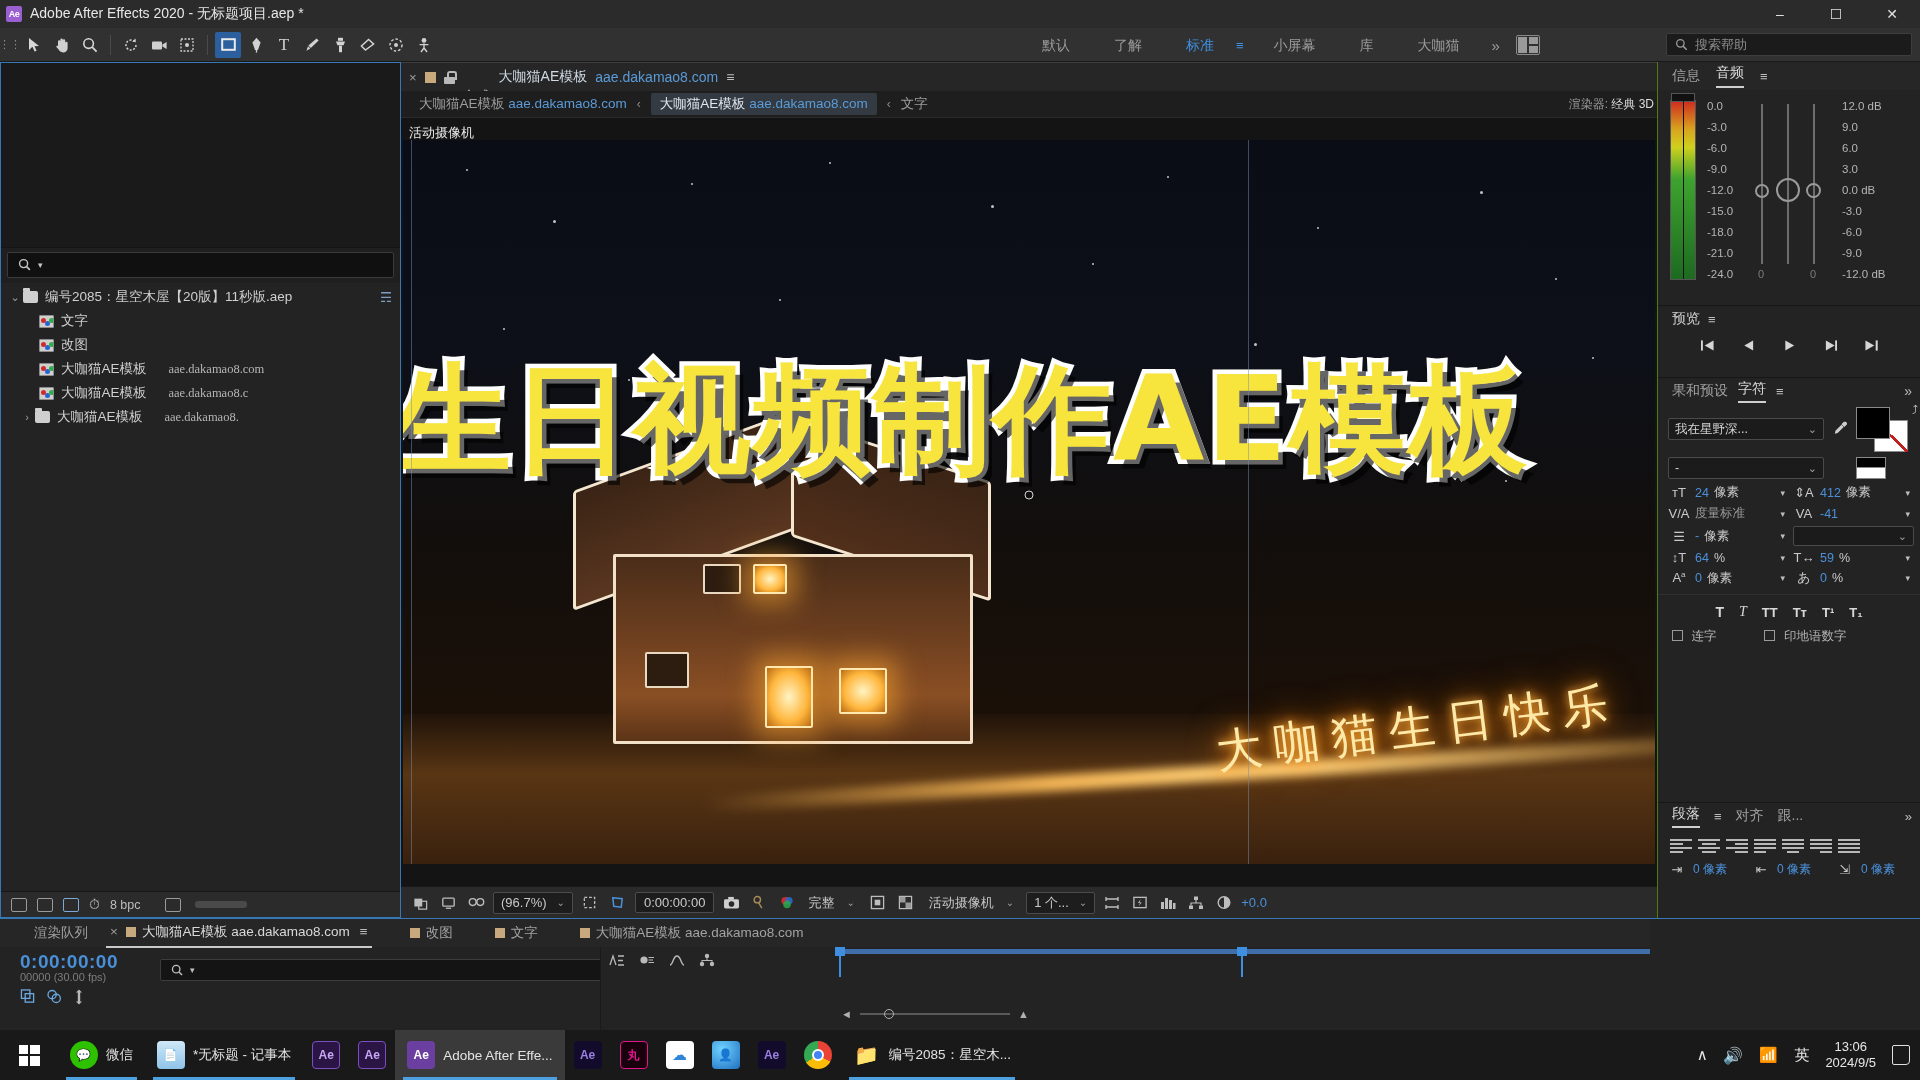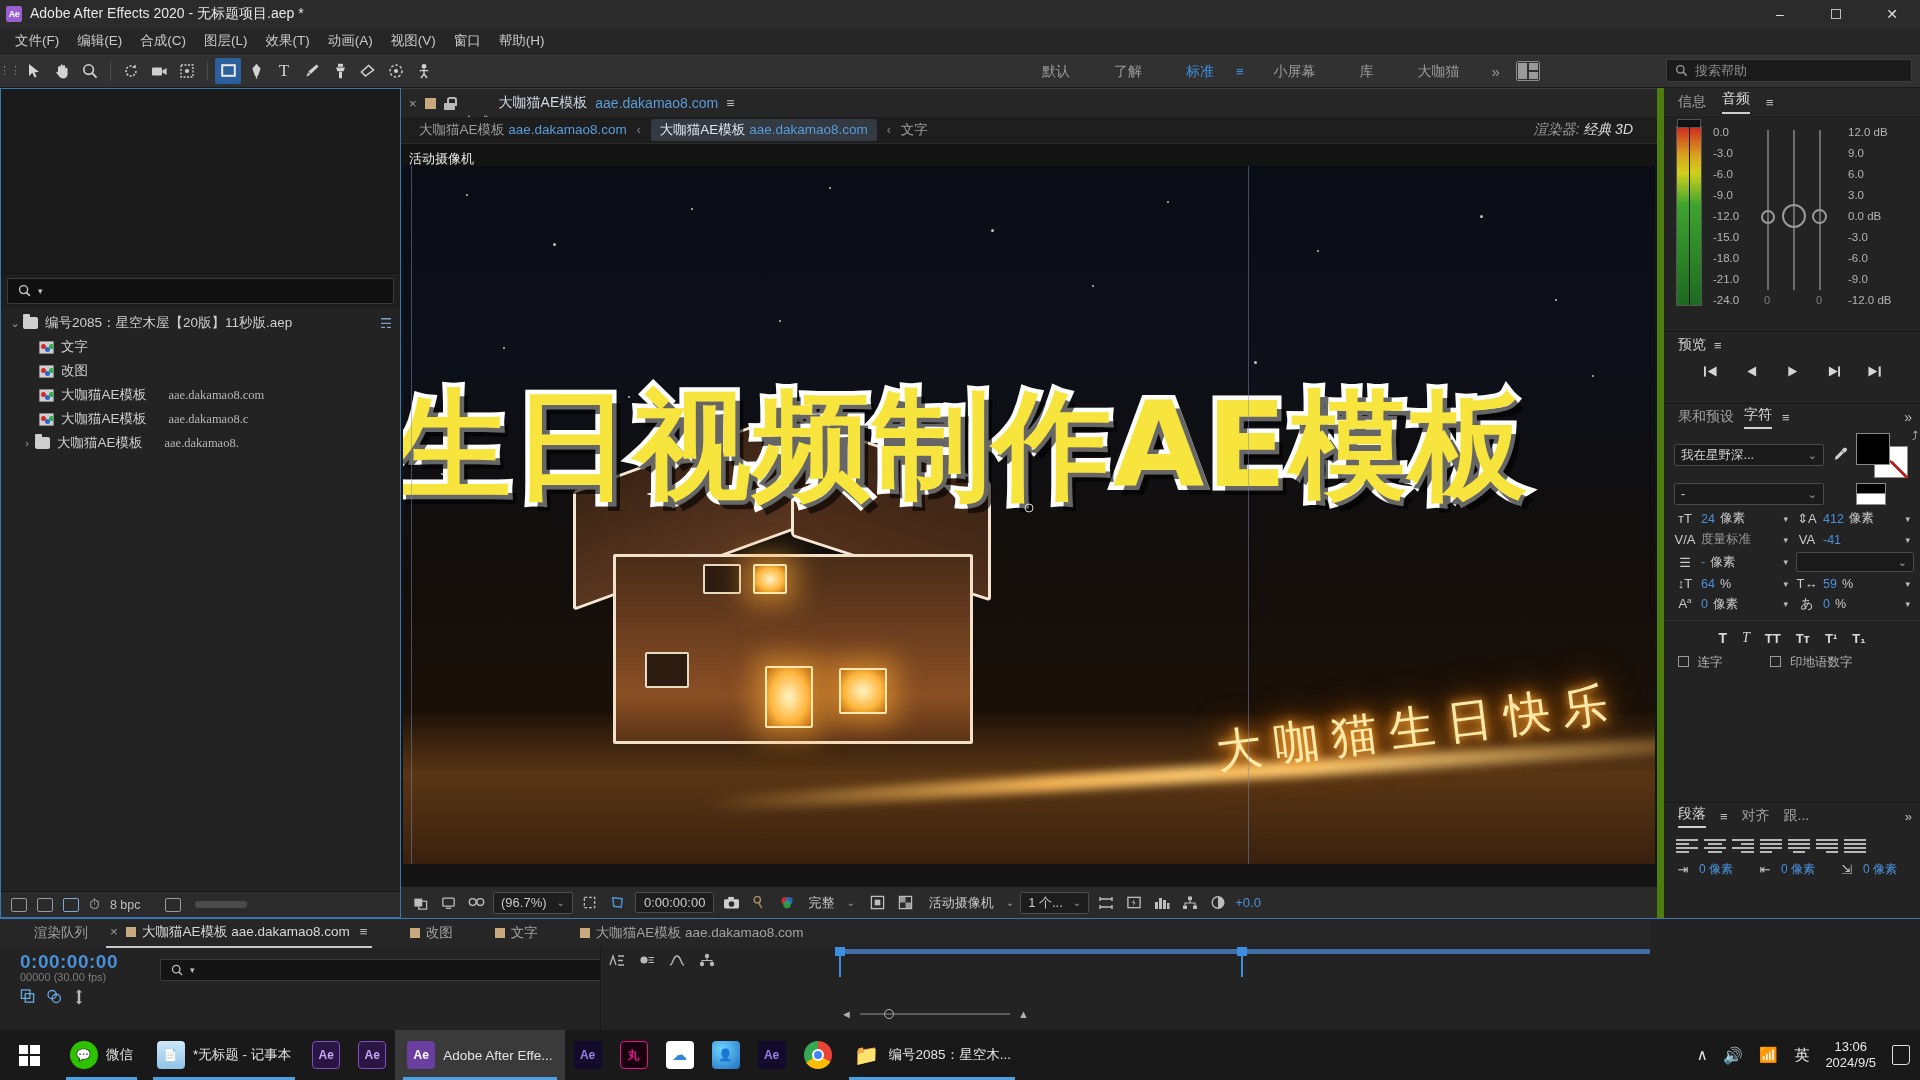--- a/index.html
+++ b/index.html
@@ -106,21 +106,21 @@
   .lock-ico:after{content:"";position:absolute;top:0;left:3px;width:6px;height:7px;border:2px solid #b9b9b9;border-bottom:none;border-radius:3px 3px 0 0;}
   .cmp-lbl { color: #b9b9b9; margin-top: 40px; }
   .cmp-name { color: #5a9bd8; }
   .cmp-name b { color:#cfd8e4; font-weight:normal;}
   .breadcrumbs { height: 27px; flex: 0 0 27px; background: #1e1e1e; display: flex; align-items: center;
     padding-left: 18px; gap: 10px; font-size: 13.5px; position: relative; border-bottom:1px solid #2a2a2a;}
   .bc { color: #9c9c9c; }
   .bc .blue { color: #5a9bd8; }
   .bc.sel { background: #333a42; padding: 2px 9px; border-radius: 2px; }
   .bc-arrow { color: #8c8c8c; font-size: 12px;}
-  .renderer { position: absolute; right: 24px; font-size: 14px; color: #9c9c9c; font-style: italic; }
+  .renderer { position: absolute; right: 3px; font-size: 12px; color: #9c9c9c; }
   .renderer b { color: #dcdcdc; font-weight: normal; }
   .viewer { flex: 1 1 auto; background: #141414; position: relative; overflow: hidden;
     display:flex; align-items:center; justify-content:center;}
   .cam-label { position: absolute; left: 8px; top: 6px; font-size: 13px; color: #e8e8e8; z-index: 6;}
   .canvas { position: absolute; left: 0; right: 0; top: 22px; bottom: 22px;
     margin: 0 2px; background: linear-gradient(#0a0d16 0%, #0d1018 30%, #120e0c 55%, #1a1008 78%, #20150b 100%);
     overflow: hidden; }
   .stars { position:absolute; inset:0; }
   .star { position:absolute; background:#fff; border-radius:50%; opacity:.75;}
   .cabin {
@@ -170,21 +170,21 @@
     display: flex; align-items: center; gap: 6px; padding: 0 8px; font-size: 13px; color: #c6c6c6; }
   .cb-ico { width: 22px; height: 20px; display:flex; align-items:center; justify-content:center; color:#c6c6c6;}
   .cb-box { height: 22px; border: 1px solid #4b4b4b; background: #1d1d1d; border-radius: 2px;
     display: flex; align-items: center; padding: 0 7px; gap: 10px; color: #c8c8c8;}
   .cb-sel { height: 22px; display:flex; align-items:center; gap:12px; }
   .cb-time { background:#1d1d1d; border:1px solid #4b4b4b; border-radius:2px; padding:2px 8px; color:#cacaca;}
   .blue-val { color: #4a90d9; }
 
   
   .rightpanel { width: 263px; flex: 0 0 263px; background: #232323; display: flex; flex-direction: column;
-    border-left: 7px solid #4d7c0f;}
+    border-left: 1px solid #4d7c0f;}
   .rp-tabs { height: 28px; flex: 0 0 28px; background: #262626; display: flex; align-items: center;
     gap: 16px; padding-left: 14px; font-size: 14px; color: #a0a0a0; position:relative;}
   .rp-tabs .on { color: #dcdcdc; border-bottom: 2px solid #cfcfcf; padding-bottom: 4px; }
   .audio-body { flex: 0 0 215px; display: flex; padding: 10px 0 0 12px; gap: 6px; background:#232323;}
   .vu { width: 26px; height: 180px; background: linear-gradient(180deg,#d02a1f 0%, #d8a41e 16%, #cfd01e 26%, #3da32e 44%, #1d6a20 100%);
     border: 1px solid #555; position: relative; }
   .vu:before{content:"";position:absolute;left:0;right:0;top:-8px;height:7px;background:#111;border:1px solid #555;}
   .vu:after{content:"";position:absolute;left:50%;top:0;bottom:0;width:1px;background:#111;}
   .vu-scale { width: 46px; display:flex; flex-direction:column; justify-content:space-between;
     font-size: 11.5px; color:#b4b4b4; height: 180px; padding-left:5px;}
@@ -288,31 +288,20 @@
   <div class="titlebar">
     <div class="ae-logo">Ae</div>
     <div class="title-text">Adobe After Effects 2020 - 无标题项目.aep *</div>
     <div class="win-ctrls">
       <div class="win-btn">–</div>
       <div class="win-btn">☐</div>
       <div class="win-btn close">✕</div>
     </div>
   </div>
 
-  <div class="menubar">
-    <div class="menu-item">文件(F)</div>
-    <div class="menu-item">编辑(E)</div>
-    <div class="menu-item">合成(C)</div>
-    <div class="menu-item">图层(L)</div>
-    <div class="menu-item">效果(T)</div>
-    <div class="menu-item">动画(A)</div>
-    <div class="menu-item">视图(V)</div>
-    <div class="menu-item">窗口</div>
-    <div class="menu-item">帮助(H)</div>
-  </div>
 
   <div class="toolbar">
     <div class="tool" style="width:18px;color:#8d8d8d;font-size:11px;">⋮⋮</div>
     <div class="tool">
       <svg width="13" height="16" viewBox="0 0 13 16">
           <path d="M1 1 L1 13 L4.4 9.8 L6.6 14.6 L8.6 13.7 L6.5 9.2 L11 9 Z" fill="#d8d8d8"></path>
         </svg>
     </div>
     <div class="tool">
       <svg width="15" height="16" viewBox="0 0 15 16">
@@ -631,21 +620,21 @@
           <svg width="15" height="15" viewBox="0 0 16 16">
               <rect x="1.5" y="1.5" width="13" height="13" fill="none" stroke="#bdbdbd" stroke-width="1.3"></rect>
               <rect x="2" y="2" width="6" height="6" fill="#9a9a9a"></rect>
               <rect x="8" y="8" width="6" height="6" fill="#9a9a9a"></rect>
             </svg>
         </span>
         <span class="cb-sel">
           <span style="padding-left:6px;">活动摄像机</span>
           <span style="color:#9d9d9d;font-size:10px;">⌄</span>
         </span>
-        <span class="cb-box" style="">
+        <span class="cb-box" style="margin-left:6px;">
           <span>1 个...</span>
           <span style="color:#9d9d9d;font-size:10px;">⌄</span>
         </span>
         <span class="cb-ico">
           <svg width="16" height="14" viewBox="0 0 16 14">
               <path d="M2 3 H14 M2 11 H14" stroke="#bdbdbd" stroke-width="1.4"></path>
               <path d="M2 1 V5 M14 1 V5 M2 9 V13 M14 9 V13" stroke="#bdbdbd" stroke-width="1.4"></path>
             </svg>
         </span>
         <span class="cb-ico">

